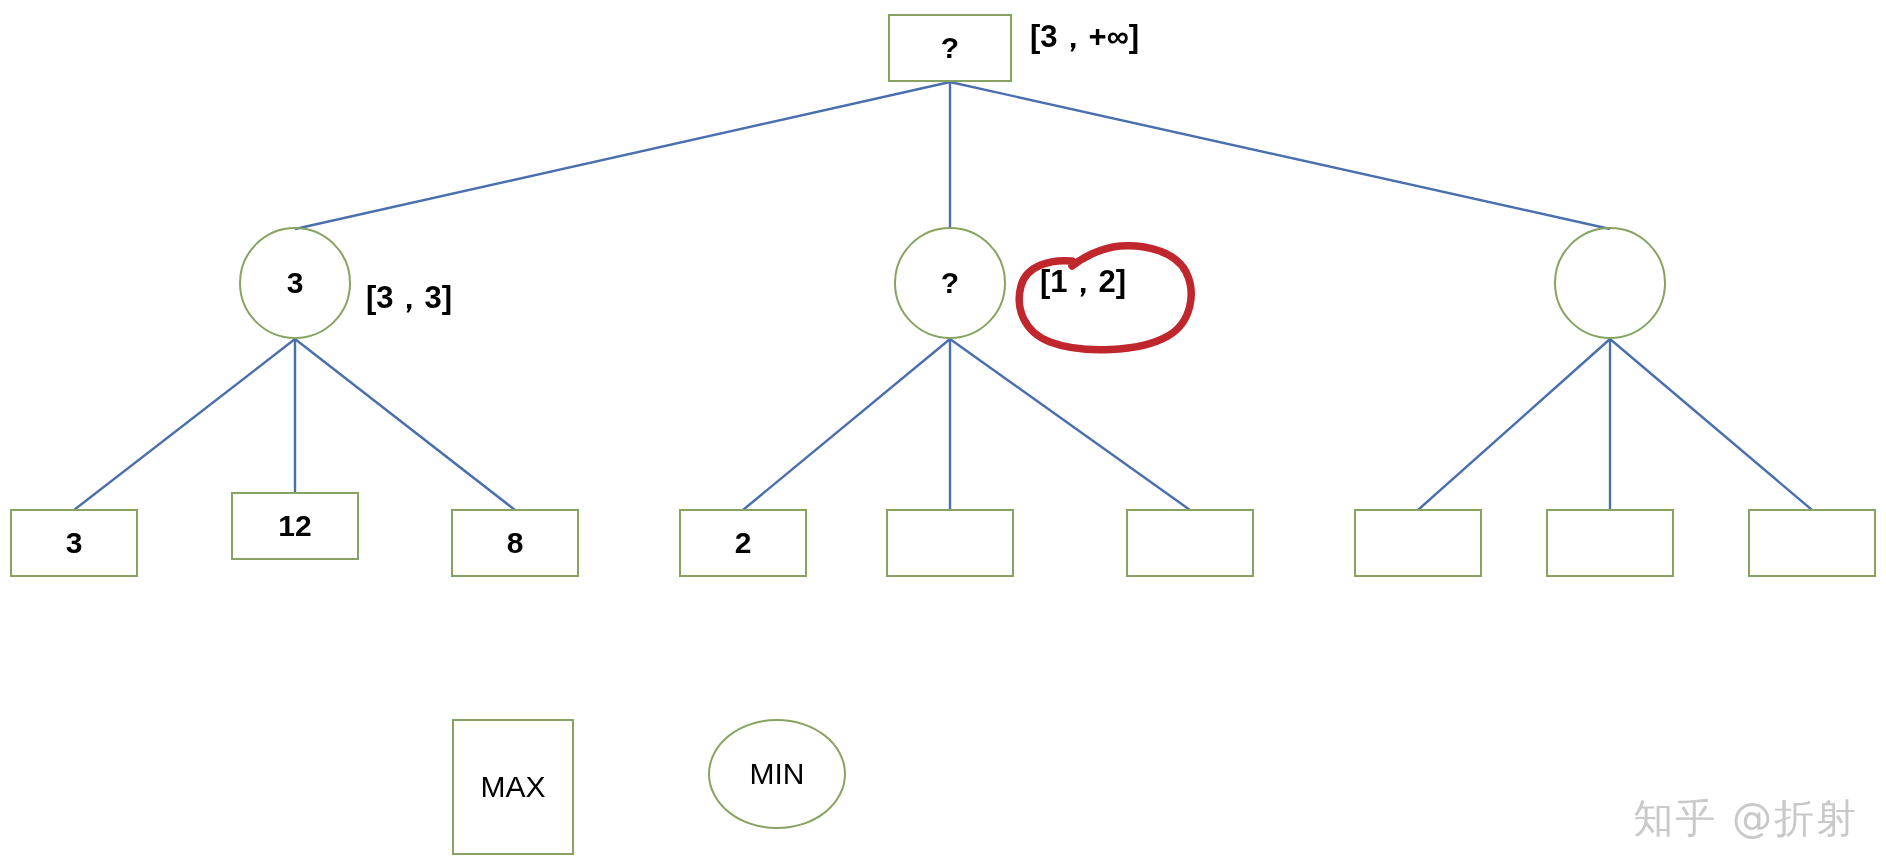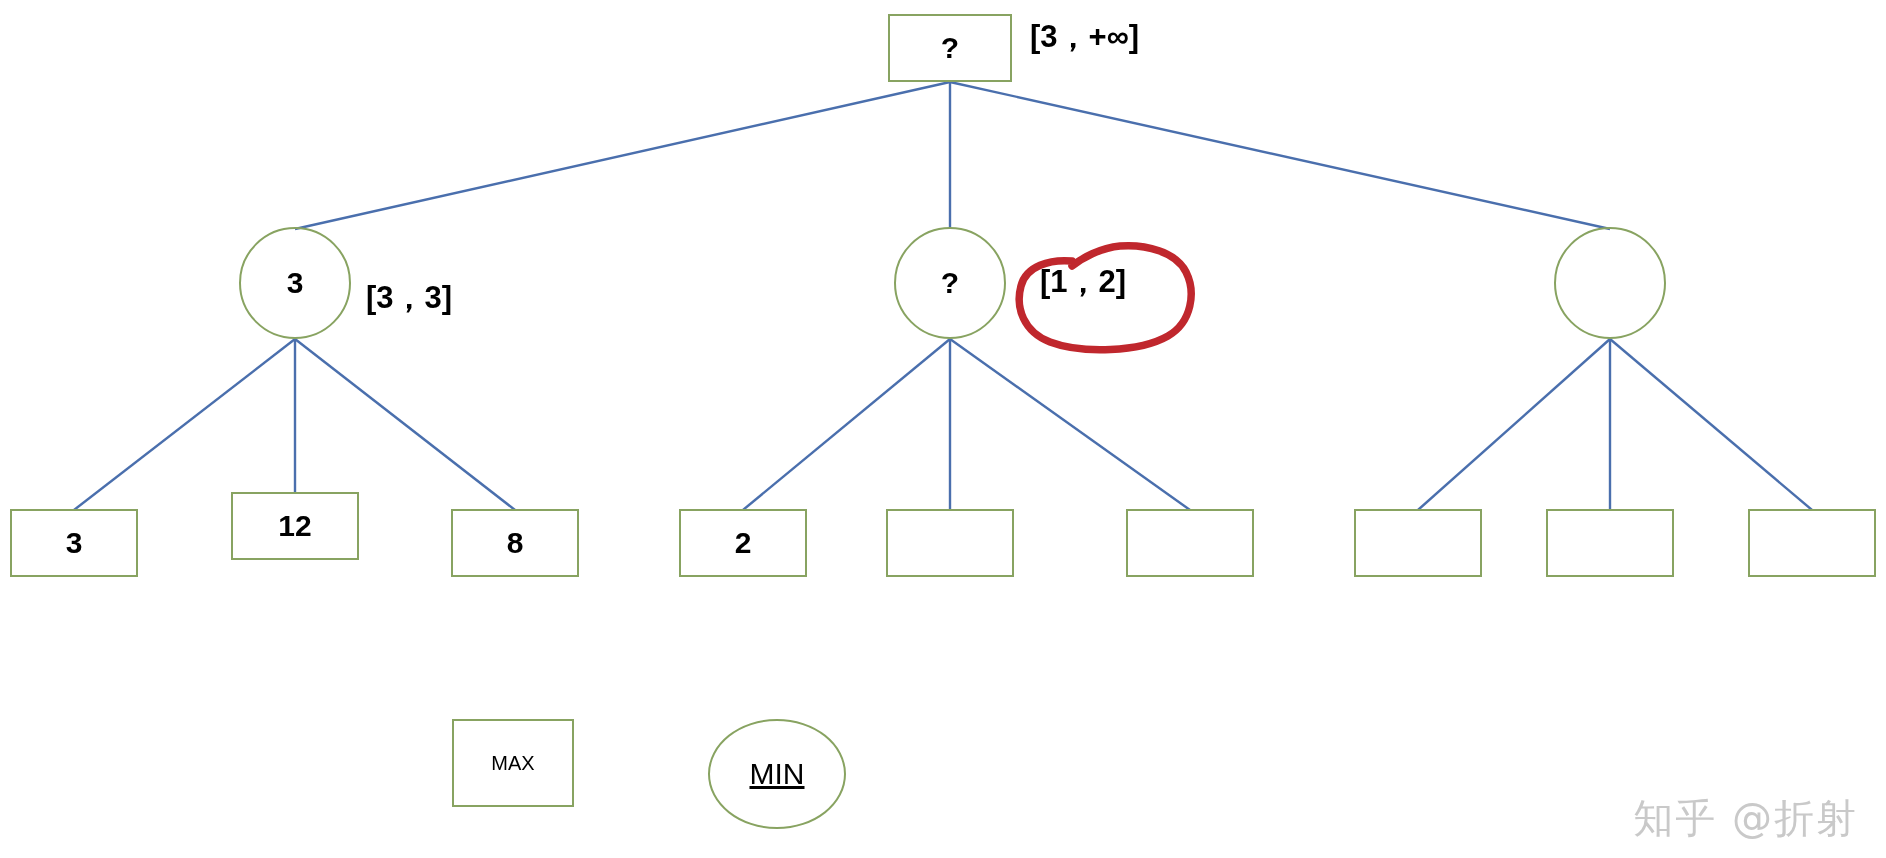--- a/index.html
+++ b/index.html
@@ -66,22 +66,22 @@
   .range-label {
     position: absolute;
     color: #000000;
     font-size: 31px;
     font-weight: bold;
     white-space: pre;
     letter-spacing: 0px;
   }
   .legend-box {
     width: 122px;
-    height: 88px;
-    font-size: 20px;
+    height: 136px;
+    font-size: 30px;
     font-weight: normal;
     text-align: right;
   }
   .legend-circle {
     width: 138px;
     height: 110px;
     font-size: 30px;
     font-weight: normal;
   }
   #watermark {
@@ -180,19 +180,19 @@
   <div class="node-box leaf-box" style="left:1546px; top:509px;">
     <span></span>
   </div>
   <div class="node-box leaf-box" style="left:1748px; top:509px;">
     <span></span>
   </div>
 
   <div class="node-box legend-box" style="left:452px; top:719px;">
     <span>MAX</span>
   </div>
-  <div class="node-circle legend-circle" style="left:708px; top:719px;text-decoration:underline;">
+  <div class="node-circle legend-circle" style="left:708px; top:719px;">
     <span>MIN</span>
   </div>
 
   <div id="watermark">知乎 @折射</div>
 
 </div>
 
 </body></html>

